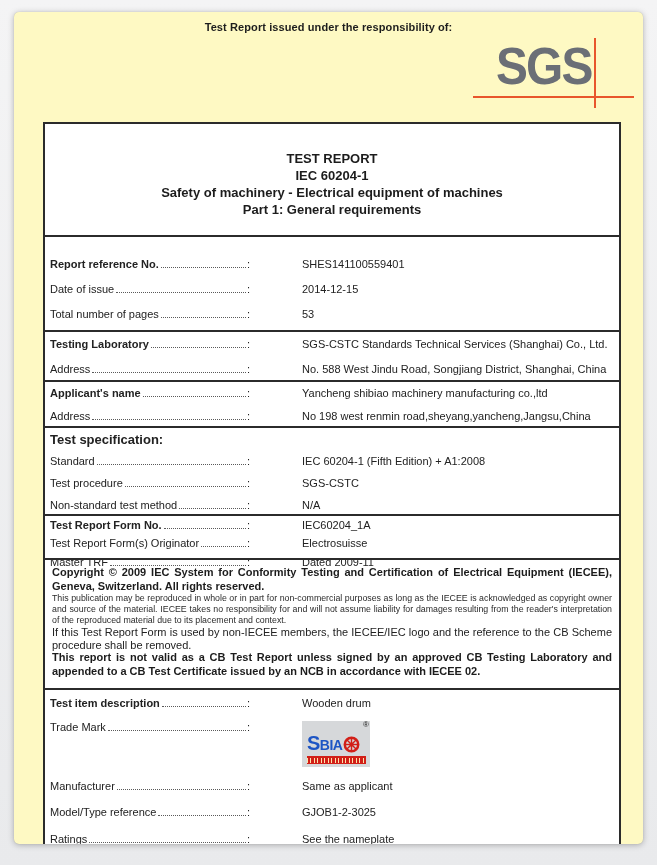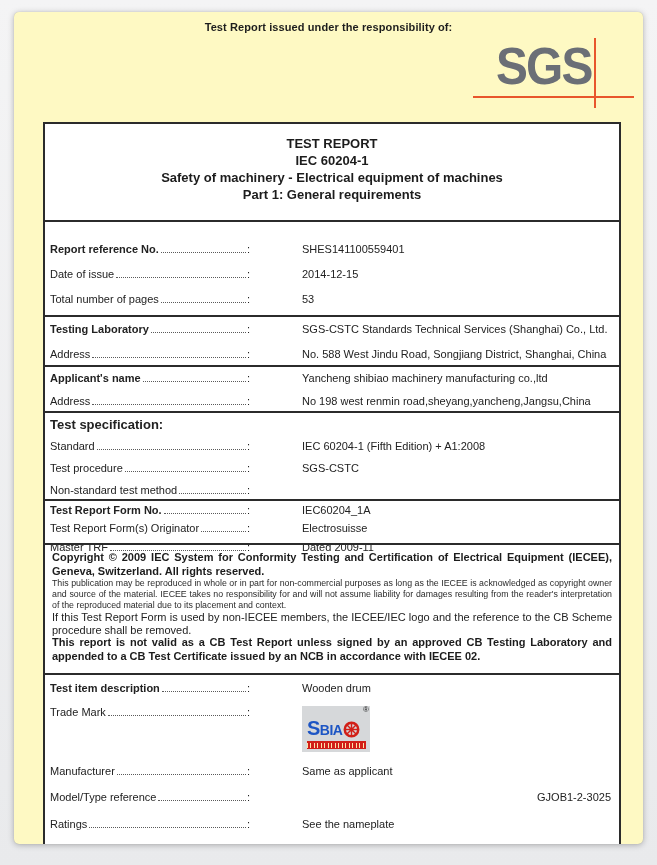--- a/index.html
+++ b/index.html
@@ -43,21 +43,21 @@
     position: absolute;
     left: 29px; top: 110px;
     width: 578px; height: 722px;
     border: 2px solid #2b2b2b;
     border-bottom: none;
     display: flex; flex-direction: column;
     overflow: hidden;
     background: #fff;
   }
   .sec { border-top: 2px solid #2b2b2b; flex: none; }
-  .sec:first-child { border-top: none; }
+  .sec:first-child { border-top: none; margin-top: 15px; }
   
   .sec-title { height: 96px; padding-top: 11px; text-align: center; }
   .sec-title div { font-size: 13px; font-weight: bold; line-height: 17px; color: #1c1c1c; }
   
   .frow { display: flex; align-items: center; padding: 0 8px 0 5px; gap: 40px; }
   .flabel { width: 200px; flex: none; display: flex; align-items: baseline; font-size: 11px; line-height: 13px; white-space: nowrap; }
   .flabel .dots { flex: 1; align-self: flex-end; margin: 0 1px 3px 2px; border-bottom: 1.6px dotted #5a5a5a; min-width: 6px; }
   .flabel .colon { flex: none; }
   .fvalue { flex: 1; font-size: 11px; line-height: 13px; padding-left: 12px; white-space: nowrap; overflow: hidden; }
   .b { font-weight: bold; }
@@ -75,21 +75,21 @@
   
   .sec-f { height: 130px; padding: 6px 7px 0 7px; }
   .cp-bold { font-size: 11px; font-weight: bold; line-height: 13.5px; text-align: justify; color: #1c1c1c; }
   .cp-fine { font-size: 8.8px; line-height: 11px; text-align: justify; color: #2a2a2a; }
   .cp-norm { font-size: 11px; line-height: 12.5px; text-align: justify; }
   
   .sec-g { flex: 1; }
   .sec-g .frow.r-desc { height: 27px; }
   .sec-g .frow.r-tm { height: 56px; align-items: flex-start; padding-top: 4px; }
   .sec-g .frow.r-std { height: 26px; }
-  .sec-g .frow.r-model { height: 27px; text-align: right; }
+  .sec-g .frow.r-model { height: 27px; }
   .sec-g .frow.r-ratings { height: 27px; }
   
   .tm-box {
     position: relative;
     width: 68px; height: 46px;
     background: #d6d8da;
     padding: 4px 4px 3px 5px;
     display: flex; flex-direction: column; justify-content: flex-end;
   }
   .tm-reg { position: absolute; top: 0px; right: 1px; font-size: 8px; color: #222; line-height: 8px; }
@@ -213,20 +213,21 @@
             <span class="colon">:</span>
           </div>
         <div class="fvalue">SGS-CSTC</div>
       </div>
       <div class="frow">
         <div class="flabel">
             <span>Non-standard test method</span>
             <span class="dots"></span>
             <span class="colon">:</span>
           </div>
+        <div class="fvalue">N/A</div>
       </div>
     </div>
 
     <div class="sec sec-e">
       <div class="frow">
         <div class="flabel">
             <span class="b">Test Report Form No.</span>
             <span class="dots"></span>
             <span class="colon">:</span>
           </div>

